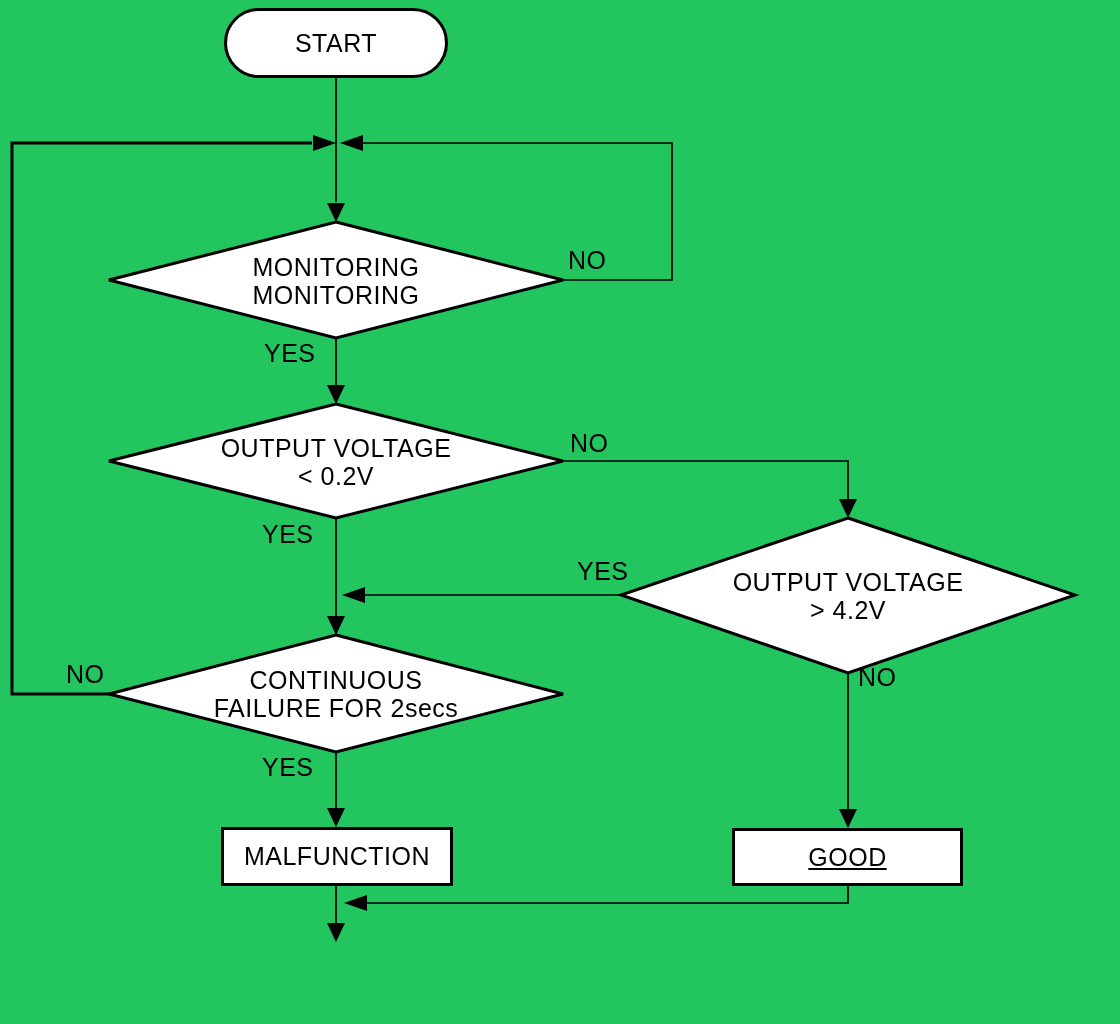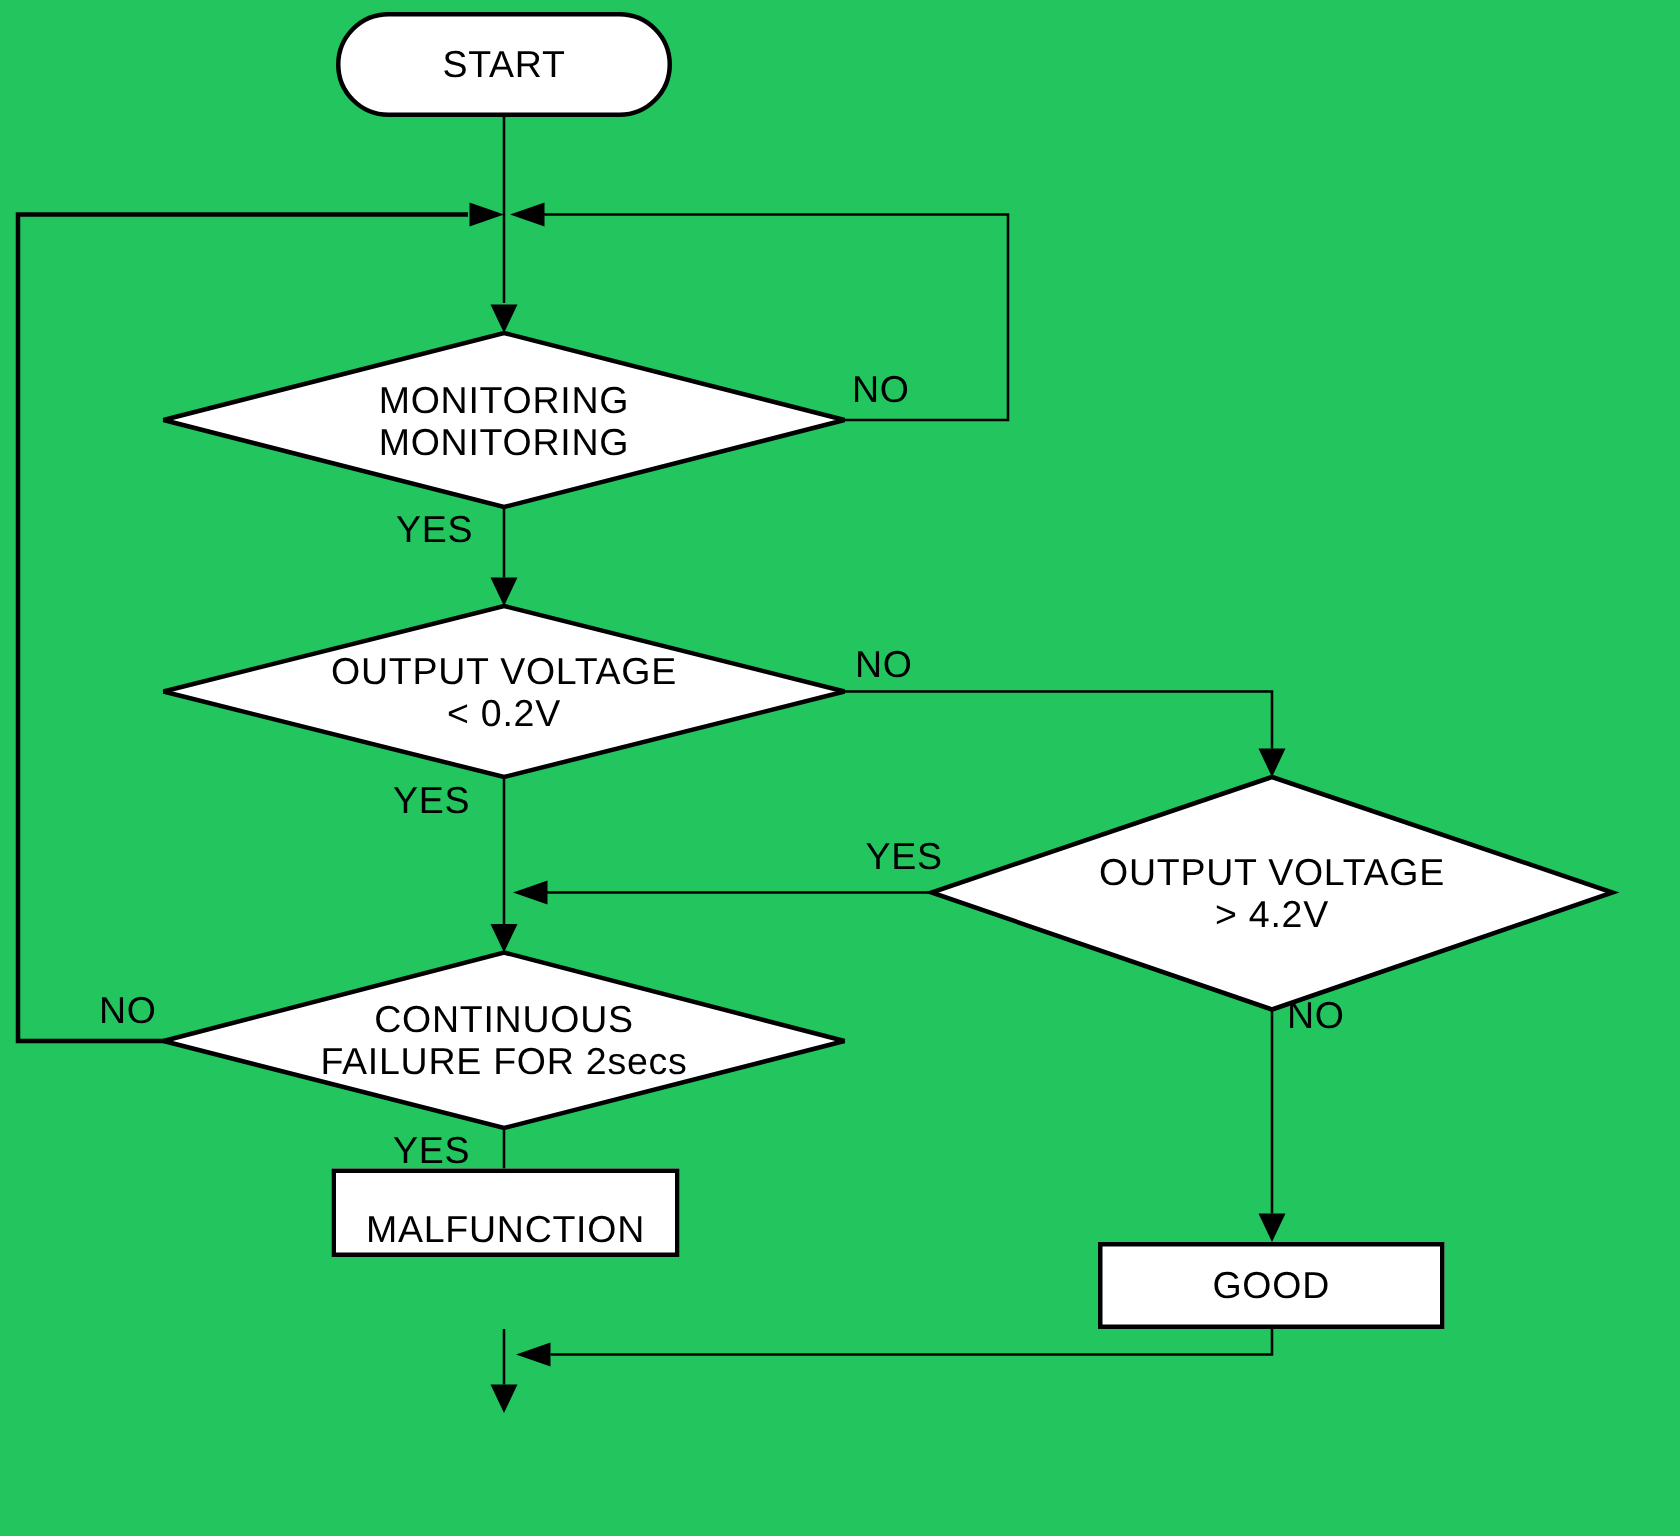--- a/index.html
+++ b/index.html
@@ -29,22 +29,22 @@
     justify-content: center;
     border: 3px solid #000000;
     background: #ffffff;
     font-size: 25px;
     letter-spacing: 0.5px;
     white-space: nowrap;
   }
   .terminator { border-radius: 36px; }
   .node-start       { left: 224px; top: 8px;   width: 224px; height: 70px; border-radius: 35px; }
   .node-end         { left: 223px; top: 943px; width: 226px; height: 70px; border-radius: 35px; }
-  .node-malfunction { left: 221px; top: 779px; width: 232px; height: 59px; align-items: flex-end; }
-  .node-good        { left: 732px; top: 828px; width: 231px; height: 58px; }
+  .node-malfunction { left: 221px; top: 827px; width: 232px; height: 59px; }
+  .node-good        { left: 732px; top: 828px; width: 231px; height: 58px; text-decoration: underline; }
   .dtext {
     position: absolute;
     transform: translate(-50%, -50%);
     text-align: center;
     font-size: 25px;
     line-height: 28px;
     letter-spacing: 0.5px;
     white-space: nowrap;
   }
   .dtext-monitoring  { left: 336px; top: 281px; }

